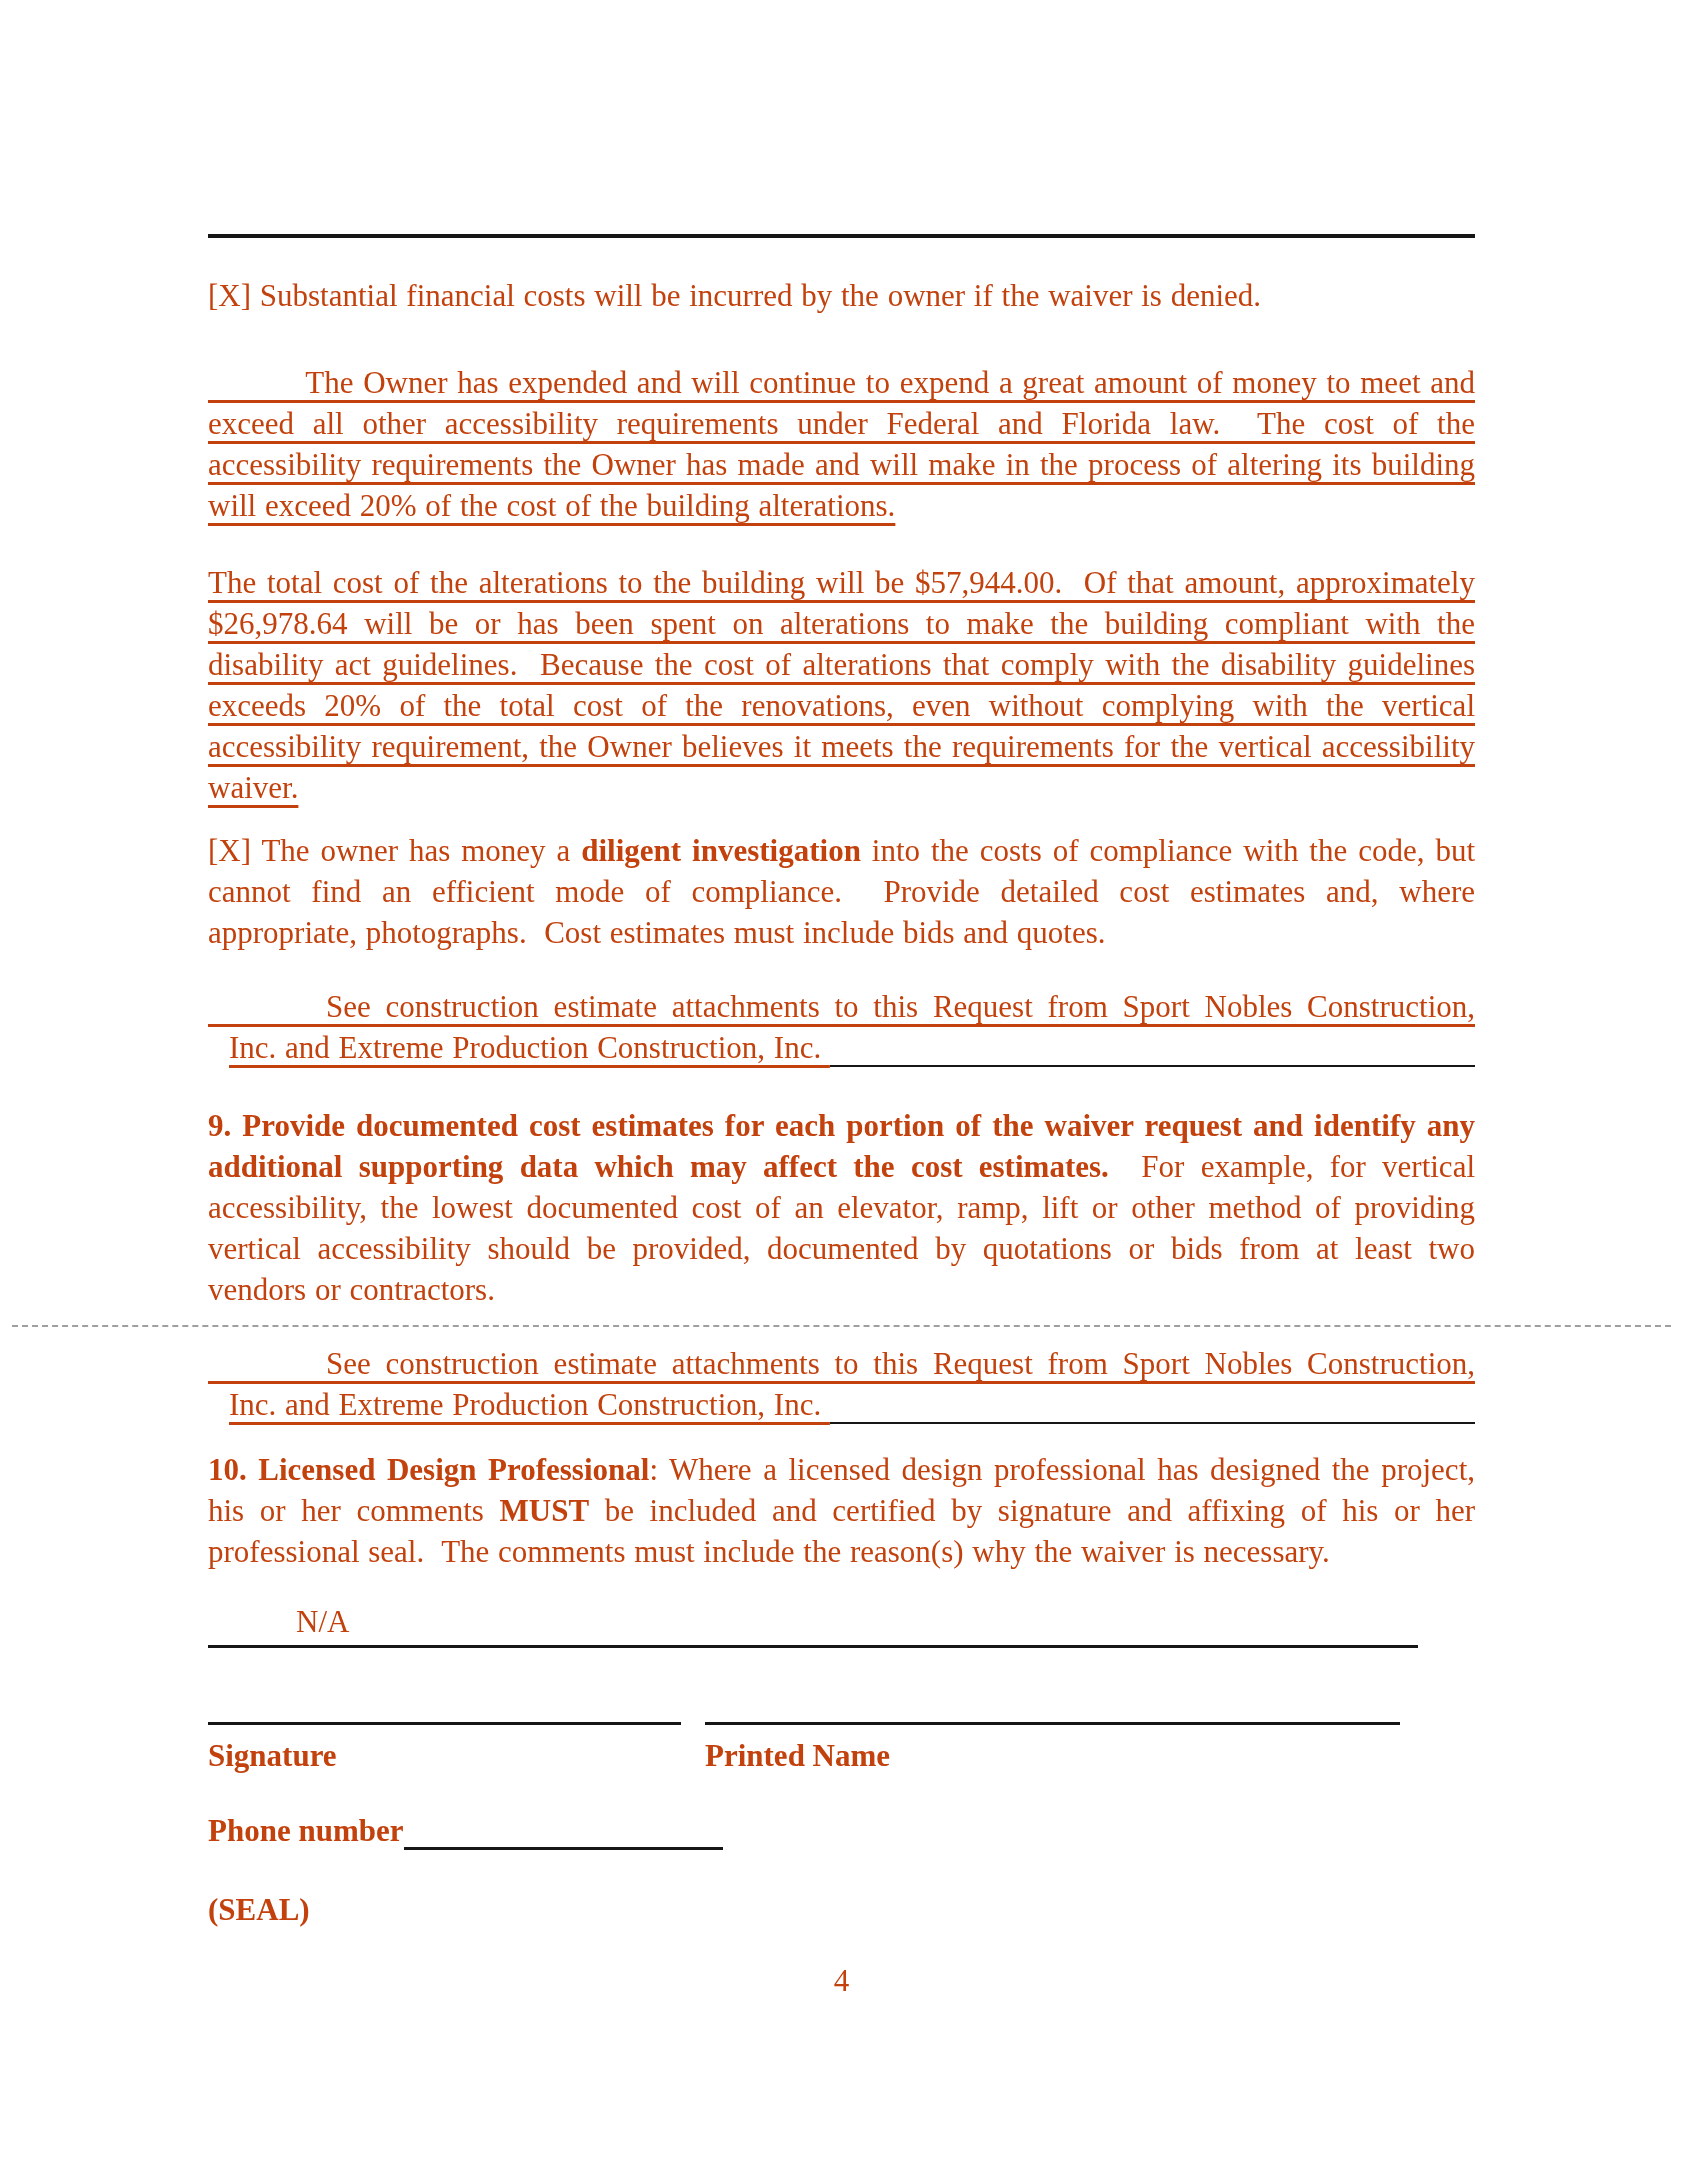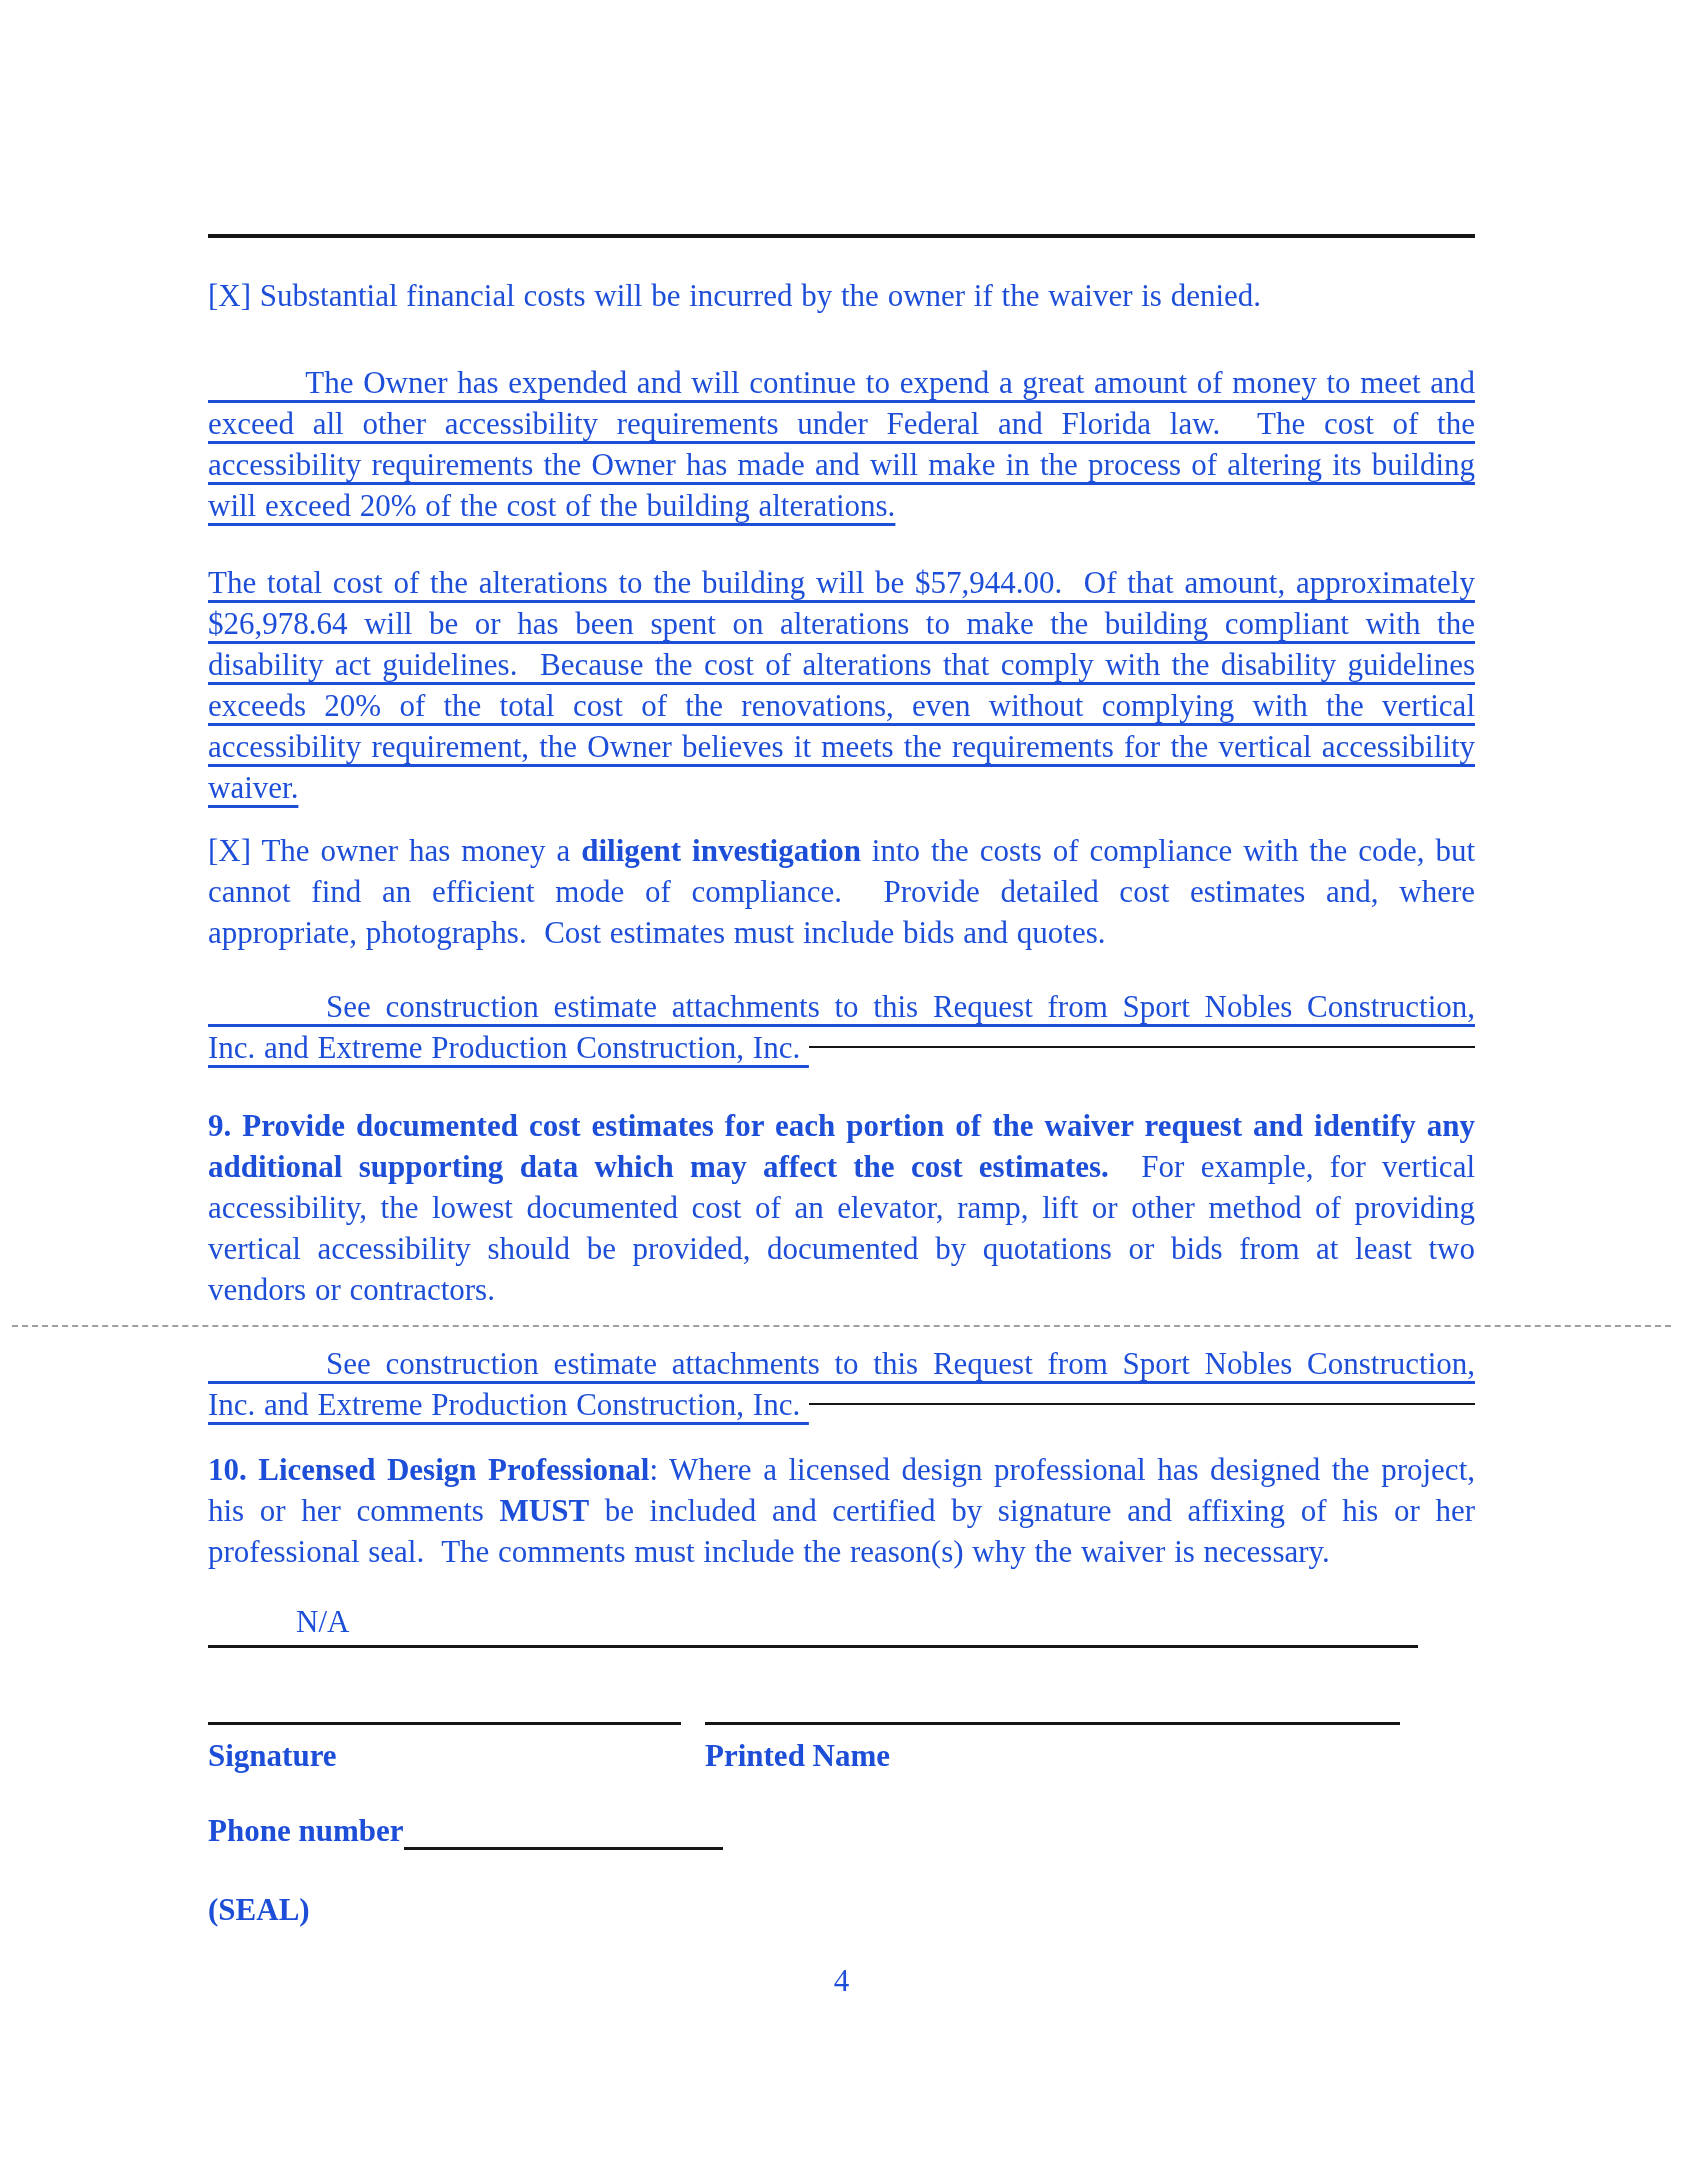--- a/index.html
+++ b/index.html
@@ -3,21 +3,21 @@
 <meta charset="utf-8">
 <style>
   html, body { margin: 0; padding: 0; background: #e8e8e8; }
   .page {
     position: relative;
     width: 1683px;
     height: 2177px;
     background: #ffffff;
     font-family: "Liberation Serif", "DejaVu Serif", serif;
     font-size: 31px;
-    color: #1d4ed8;
+    color: #c2410c;
     overflow: hidden;
   }
   .blk {
     position: absolute;
     left: 208px;
     width: 1267px;
     margin: 0;
     line-height: 41px;
     word-spacing: 1px;
   }
@@ -27,21 +27,21 @@
     text-decoration-thickness: 2.5px;
     text-underline-offset: 7px;
   }
   .bold { font-weight: bold; }
   .toprule {
     position: absolute;
     top: 234px; left: 208px; width: 1267px;
     border-top: 4px solid #161616;
   }
   .fl { text-align: justify; text-align-last: justify; }
-  .fillrow { display: flex; align-items: center; }
+  .fillrow { display: flex; align-items: flex-end; margin-left: 21px; }
   .fillrow > .txt { white-space: nowrap; }
   .flexfill {
     flex: 1;
     border-bottom: 2.5px solid #161616;
     margin-bottom: 1px;
   }
   .artifact {
     position: absolute;
     top: 1325px; left: 12px; width: 1659px;
     border-top: 2px dashed #8f8f8f;

